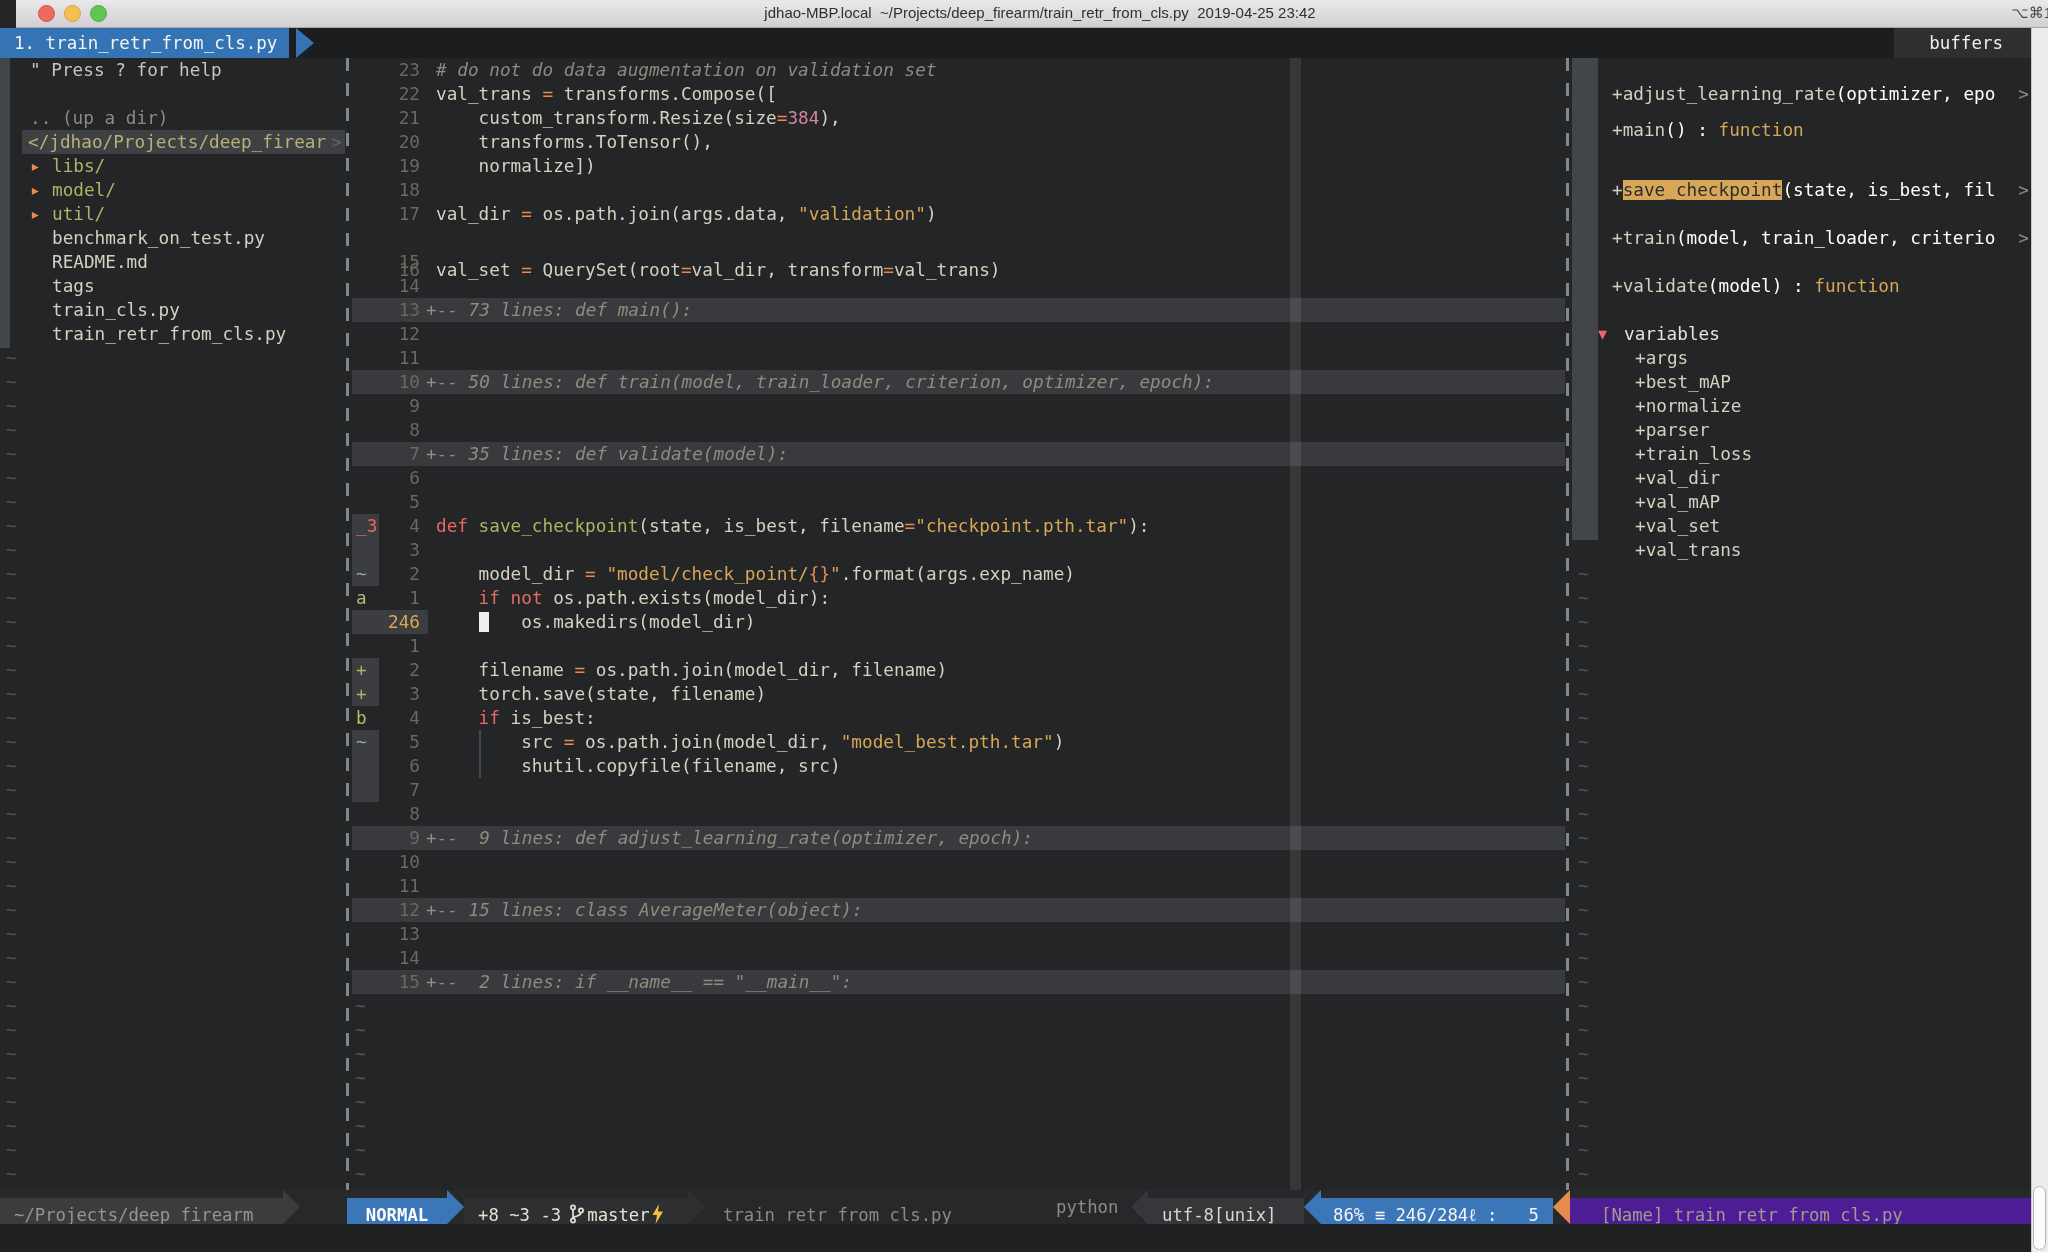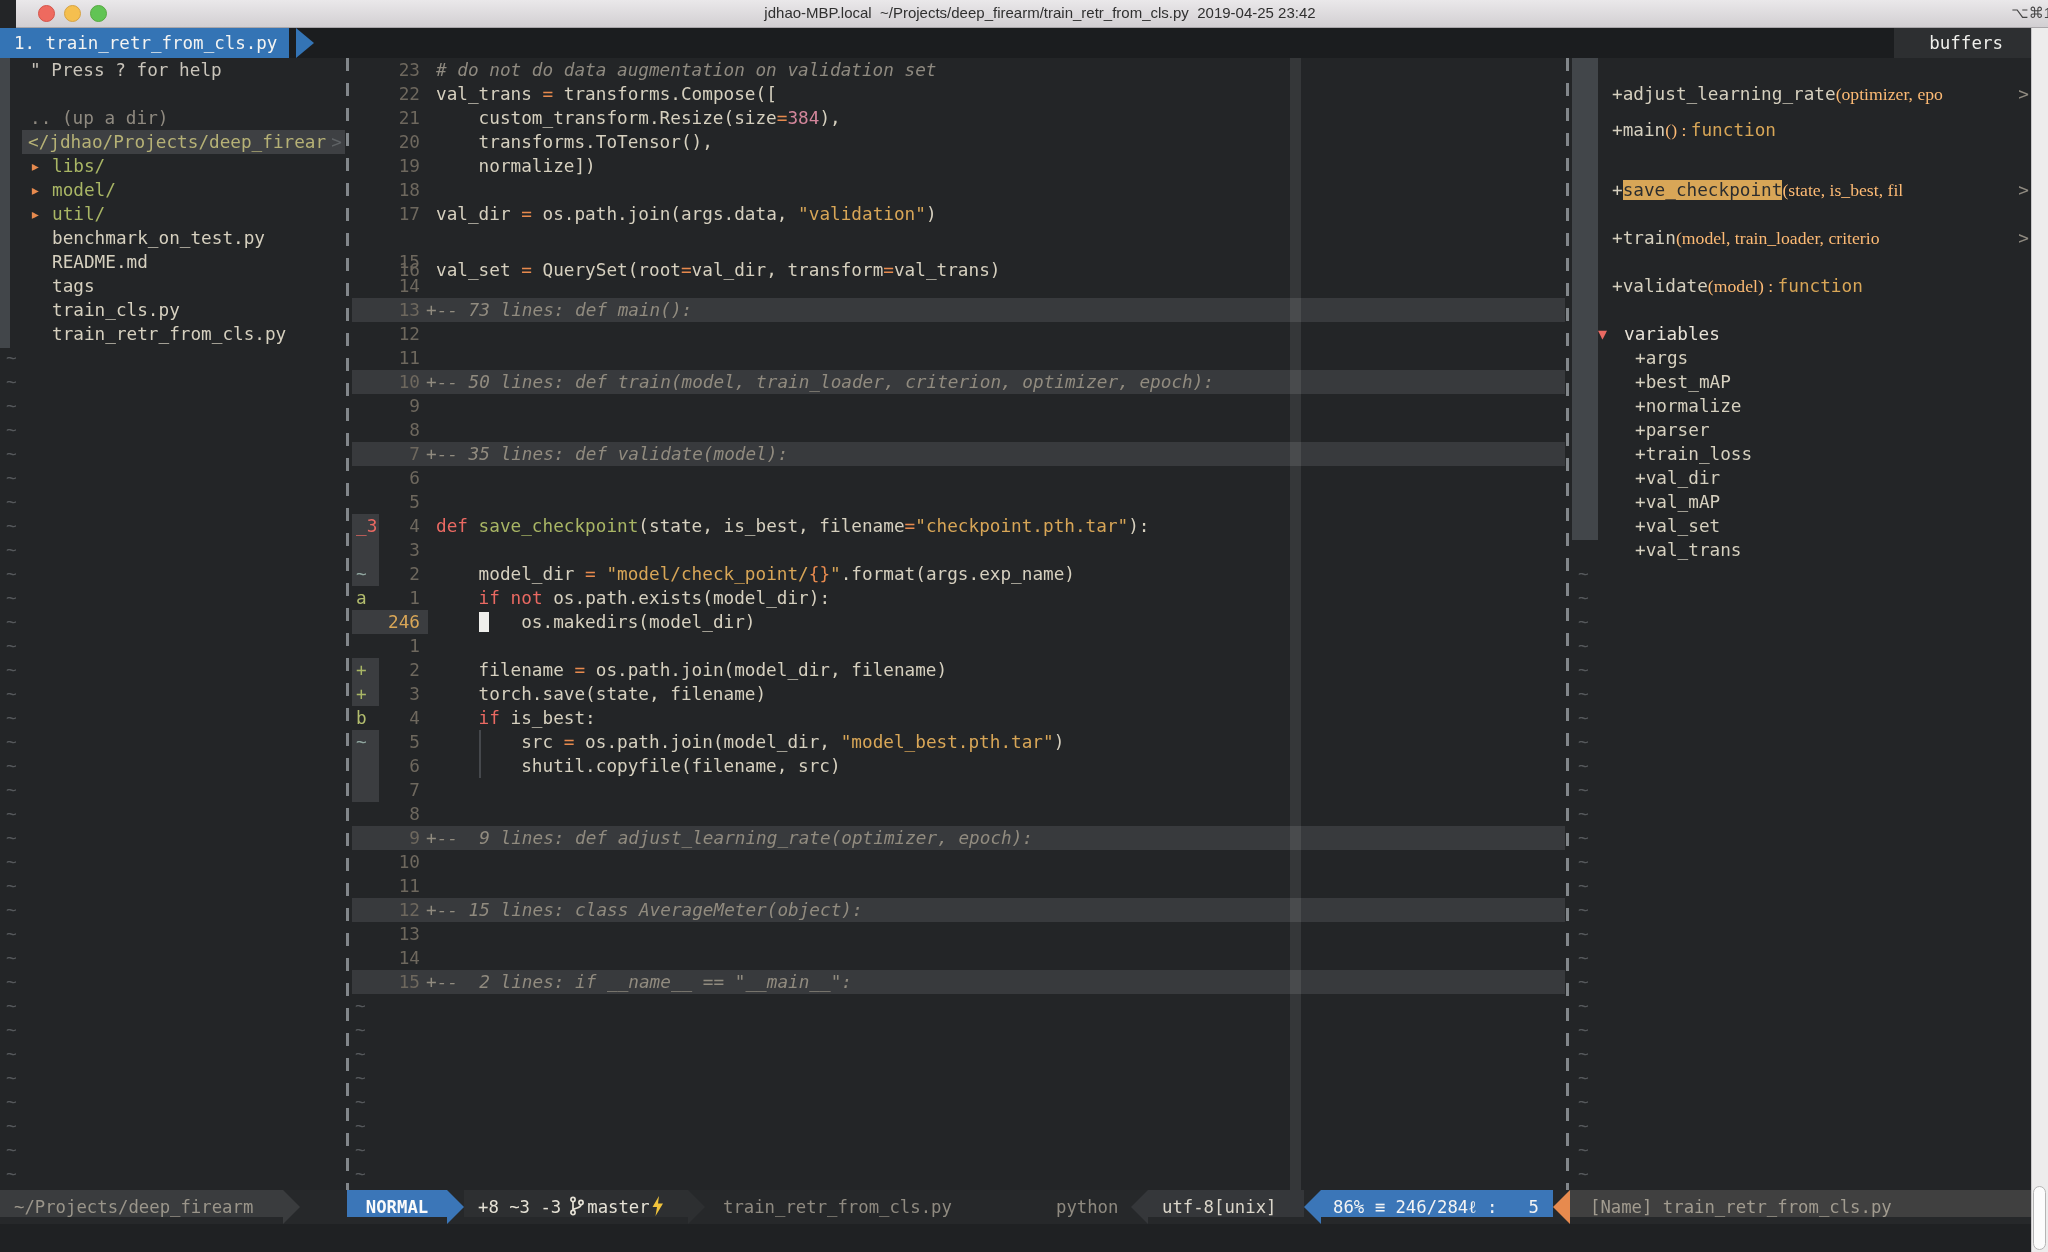--- a/index.html
+++ b/index.html
@@ -64,42 +64,42 @@
   .tk-op{color:#e78a4e;} .tk-nm{color:#d3869b;} .tk-cm{color:#8f8a80;font-style:italic;}
   .tk-ph{color:#e78a4e;} .tk-cu{background:#efefec;color:#232527;}
   
   .tag-scroll{position:absolute;left:0;top:0;width:26px;height:482px;background:#42464a;}
   .tg-text{position:absolute;left:40px;}
   .tg-kind-icon{position:absolute;left:26px;color:#ea6962;font-size:15px;}
   .tg-kind{position:absolute;left:52px;color:#e8e3d8;}
   .tg-var{position:absolute;left:63px;color:#d6d0bf;}
   .tg-trunc{position:absolute;right:2px;color:#8f8a80;}
   .tg-tilde{position:absolute;left:6px;}
-  .tk-tfg{color:#d6d0bf;} .tk-tdim{color:#fdba74;font-family:Liberation Serif, serif;} .tk-tyel{color:#d8a657;}
+  .tk-tfg{color:#d6d0bf;} .tk-tdim{color:#ffffff;} .tk-tyel{color:#d8a657;}
   .tk-thl{background:#d8a657;color:#2b2d2f;}
   
   #statusline{position:absolute;left:0;top:1190px;width:2031px;height:34px;background:#26282a;
     font-size:17.3px;line-height:34px;}
-  .sl-seg{position:absolute;top:0;height:27px;white-space:pre;box-sizing:border-box;}
+  .sl-seg{position:absolute;top:8px;height:27px;white-space:pre;box-sizing:border-box;}
   .sl-tri-r{position:absolute;top:0;width:0;height:0;border-top:17px solid transparent;border-bottom:17px solid transparent;}
   .sl-tri-l{position:absolute;top:0;width:0;height:0;border-top:17px solid transparent;border-bottom:17px solid transparent;}
   #sl-path{left:0;width:283px;background:#3a3c3e;color:#9a958a;padding-left:14px;}
   #sl-path-arrow{left:283px;border-left:17px solid #3a3c3e;}
   #sl-mode{left:347px;width:100px;background:#3b76b8;color:#fbfbfb;font-weight:bold;text-align:center;}
   #sl-mode-arrow{left:447px;border-left:17px solid #3b76b8;}
   #sl-git{left:464px;width:224px;background:#2d2f31;color:#e6e2d6;padding-left:14px;}
   #sl-git-arrow{left:688px;border-left:17px solid #2d2f31;}
   #sl-file{left:705px;width:599px;background:#26282a;color:#8f8a80;padding-left:18px;}
   #sl-ft{position:absolute;left:1056px;top:0;height:34px;color:#8f8a80;}
   #sl-enc-arrow{left:1131px;border-right:17px solid #35373a;}
   #sl-enc{left:1148px;width:156px;background:#35373a;color:#dbd6ca;padding-left:14px;}
   #sl-pos-arrow{left:1304px;border-right:17px solid #3b76b8;}
   #sl-pos{left:1321px;width:232px;background:#3b76b8;color:#f4f4f4;padding-left:12px;}
   #sl-tag-arrow{left:1553px;border-right:17px solid #e78a4e;}
-  #sl-tag{left:1570px;width:461px;background:#404040;color:#a19b8f;padding-left:20px;}
+  #sl-tag{left:1570px;width:461px;background:#4c1d95;color:#a19b8f;padding-left:31px;}
   .sl-bolt{display:inline-block;vertical-align:-4px;}
   .sl-branch{display:inline-block;vertical-align:-4px;margin:0 2px 0 8px;}
   
   #cmdline{position:absolute;left:0;top:1224px;width:2031px;height:28px;background:#1f2123;}
   #macsb{position:absolute;left:2031px;top:28px;width:17px;height:1224px;background:#edecec;
     border-left:1px solid #c8c6c8;box-sizing:border-box;}
   #macthumb{position:absolute;left:2033px;top:1186px;width:13px;height:64px;background:#fcfcfc;
     border:1px solid #b5b5b5;border-radius:7px;box-sizing:border-box;}
 </style>
 </head>

